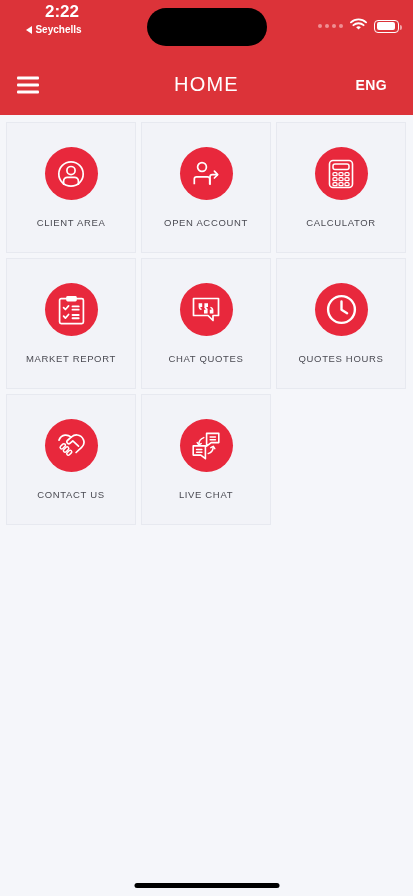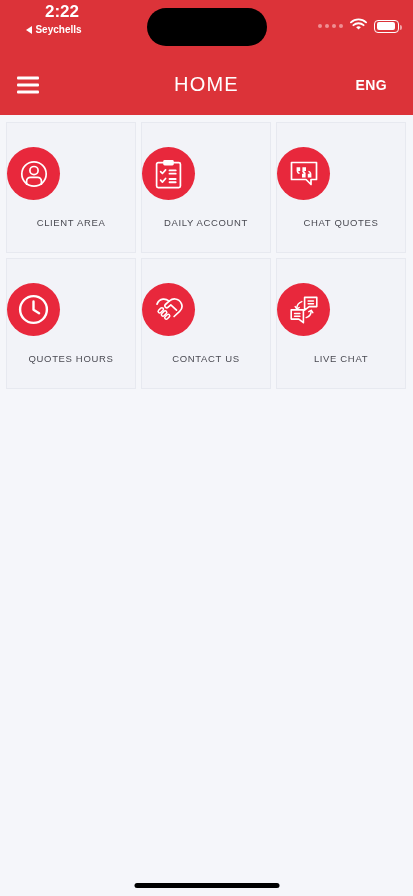--- a/index.html
+++ b/index.html
@@ -97,21 +97,21 @@
     padding: 7px 6px 0 6px;
     display: flex; flex-wrap: wrap;
     gap: 5px;
   }
   .tile {
     width: 130px; height: 131px;
     background: #f2f3f8;
     border: 1px solid #e7e9f0;
     border-radius: 0;
     display: flex; flex-direction: column;
-    justify-content: center;
+    align-items: center; justify-content: center;
     cursor: pointer;
   }
   .tile-icon {
     width: 53px; height: 53px; border-radius: 50%;
     background: #e8283c;
     display: flex; align-items: center; justify-content: center;
     margin-bottom: 17px;
   }
   .tile-icon svg { display: block; }
   .tile-label {
@@ -180,36 +180,65 @@
       <div class="tile-icon">
         <svg width="30" height="30" viewBox="0 0 30 30" fill="none">
           <circle cx="15" cy="15" r="12.2" stroke="#fff" stroke-width="1.7"></circle>
           <circle cx="15" cy="11.6" r="4.1" stroke="#fff" stroke-width="1.7"></circle>
           <path d="M7.6 25.2v-3.1c0-2.1 1.7-3.8 3.8-3.8h7.2c2.1 0 3.8 1.7 3.8 3.8v3.1" stroke="#fff" stroke-width="1.7" stroke-linecap="round"></path>
         </svg>
       </div>
       <div class="tile-label">CLIENT AREA</div>
     </div>
 
-
+    <div class="tile">
+      <div class="tile-icon">
+        <svg width="31" height="28" viewBox="0 0 31 28" fill="none">
+          <circle cx="11" cy="7" r="4.4" stroke="#fff" stroke-width="1.7"></circle>
+          <path d="M3.3 24.2v-5.1c0-1.3 1-2.3 2.3-2.3h10.8c1.3 0 2.3 1 2.3 2.3v5.1" stroke="#fff" stroke-width="1.7" stroke-linejoin="round"></path>
+          <path d="M19 24.2v-7.2c0-1.3 1-2.3 2.3-2.3h4.9" stroke="#fff" stroke-width="1.7" stroke-linecap="round" stroke-linejoin="round"></path>
+          <path d="M23.4 11.2l3.3 3.4-3.3 3.4" stroke="#fff" stroke-width="1.7" stroke-linecap="round" stroke-linejoin="round"></path>
+        </svg>
+      </div>
+      <div class="tile-label">OPEN ACCOUNT</div>
+    </div>
+
+    <div class="tile">
+      <div class="tile-icon">
+        <svg width="26" height="30" viewBox="0 0 26 30" fill="none">
+          <rect x="1.5" y="1.5" width="23" height="27" rx="3.5" stroke="#fff" stroke-width="1.6"></rect>
+          <rect x="5" y="5" width="16" height="5.5" rx="2" stroke="#fff" stroke-width="1.5"></rect>
+          <rect x="5" y="13.6" width="4" height="3.1" rx="1" stroke="#fff" stroke-width="1.3"></rect>
+          <rect x="11" y="13.6" width="4" height="3.1" rx="1" stroke="#fff" stroke-width="1.3"></rect>
+          <rect x="17" y="13.6" width="4" height="3.1" rx="1" stroke="#fff" stroke-width="1.3"></rect>
+          <rect x="5" y="18.6" width="4" height="3.1" rx="1" stroke="#fff" stroke-width="1.3"></rect>
+          <rect x="11" y="18.6" width="4" height="3.1" rx="1" stroke="#fff" stroke-width="1.3"></rect>
+          <rect x="17" y="18.6" width="4" height="3.1" rx="1" stroke="#fff" stroke-width="1.3"></rect>
+          <rect x="5" y="23.6" width="4" height="3.1" rx="1" stroke="#fff" stroke-width="1.3"></rect>
+          <rect x="11" y="23.6" width="4" height="3.1" rx="1" stroke="#fff" stroke-width="1.3"></rect>
+          <rect x="17" y="23.6" width="4" height="3.1" rx="1" stroke="#fff" stroke-width="1.3"></rect>
+        </svg>
+      </div>
+      <div class="tile-label">CALCULATOR</div>
+    </div>
 
     <div class="tile">
       <div class="tile-icon">
         <svg width="27" height="30" viewBox="0 0 27 30" fill="none">
           <rect x="1.6" y="3.6" width="23.8" height="25" rx="1.6" stroke="#fff" stroke-width="1.7"></rect>
           <rect x="8.2" y="1" width="10.6" height="5.4" rx="1.4" fill="#fff"></rect>
           <path d="M5.6 12.6l1.8 1.9 3.2-3.6" stroke="#fff" stroke-width="1.7" stroke-linecap="round" stroke-linejoin="round"></path>
           <rect x="13.6" y="10.4" width="8" height="1.9" rx=".9" fill="#fff"></rect>
           <rect x="13.6" y="13.7" width="8" height="1.9" rx=".9" fill="#fff"></rect>
           <path d="M5.6 21.2l1.8 1.9 3.2-3.6" stroke="#fff" stroke-width="1.7" stroke-linecap="round" stroke-linejoin="round"></path>
           <rect x="13.6" y="19" width="8" height="1.9" rx=".9" fill="#fff"></rect>
           <rect x="13.6" y="22.3" width="8" height="1.9" rx=".9" fill="#fff"></rect>
         </svg>
       </div>
-      <div class="tile-label">DAILY ACCOUNT</div>
+      <div class="tile-label">MARKET REPORT</div>
     </div>
 
     <div class="tile">
       <div class="tile-icon">
         <svg width="28" height="27" viewBox="0 0 28 27" fill="none">
           <path d="M1.5 2.5h25v17h-5.5v5l-5-5H1.5v-17Z" stroke="#fff" stroke-width="1.7" stroke-linejoin="round"></path>
           <path d="M6.6 7.3h3.6v3.6H8.4c0 1 .5 1.6 1.4 1.8l-.4 1.3c-1.8-.3-2.8-1.6-2.8-3.6V7.3Z" fill="#fff"></path>
           <path d="M12.4 7.3H16v3.6h-1.8c0 1 .5 1.6 1.4 1.8l-.4 1.3c-1.8-.3-2.8-1.6-2.8-3.6V7.3Z" fill="#fff"></path>
           <path d="M21.4 17.4h-3.6v-3.6h1.8c0-1-.5-1.6-1.4-1.8l.4-1.3c1.8.3 2.8 1.6 2.8 3.6v3.1Z" fill="#fff"></path>
           <path d="M15.6 17.4H12v-3.6h1.8c0-1-.5-1.6-1.4-1.8l.4-1.3c1.8.3 2.8 1.6 2.8 3.6v3.1Z" fill="#fff"></path>

